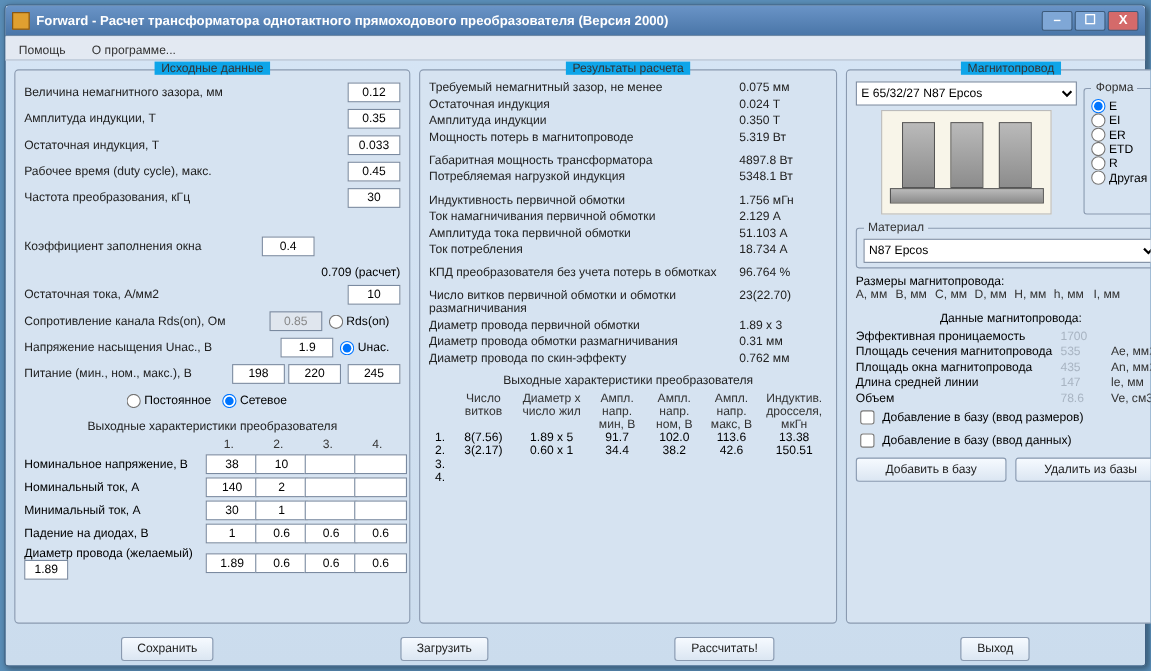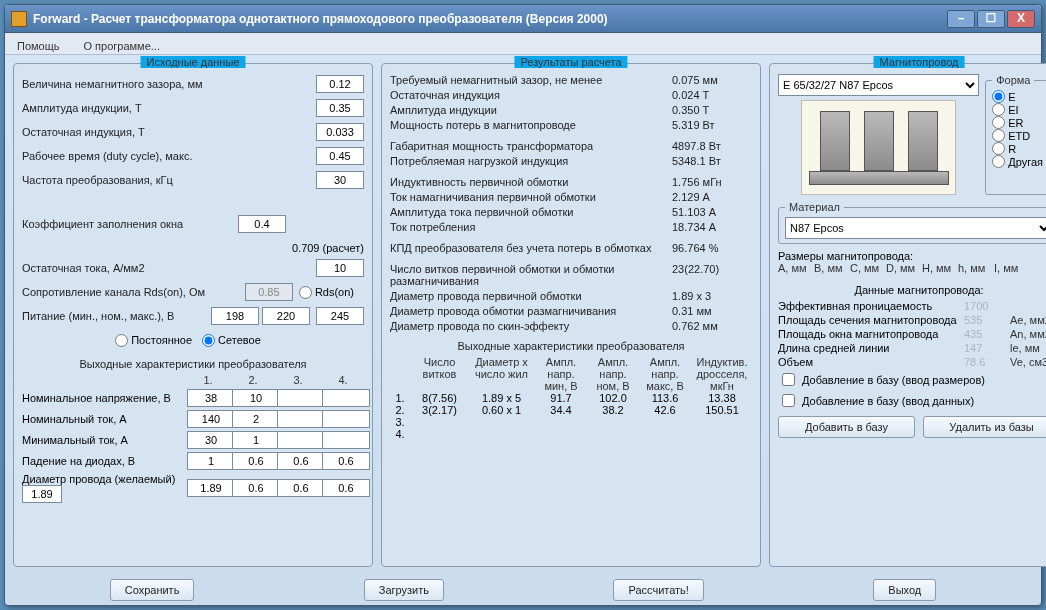--- a/index.html
+++ b/index.html
@@ -101,20 +101,28 @@
         </div>
       <div class="row">
           <span class="lbl">Сопротивление канала Rds(on), Ом</span>
           <input type="text" class="disabled" value="0.85" style="">
           <label class="radio" style="margin-left:6px;">
             <input type="radio" name="sat" style="">
             <span>Rds(on)</span>
           </label>
         </div>
       <div class="row">
+          <span class="lbl">Напряжение насыщения Uнас., В</span>
+          <input type="text" value="1.9" style="">
+          <label class="radio" style="margin-left:6px;">
+            <input type="radio" name="sat" checked="" style="">
+            <span>Uнас.</span>
+          </label>
+        </div>
+      <div class="row">
           <span class="lbl">Питание (мин., ном., макс.), В</span>
         <input type="text" value="198" style="">
         <input type="text" style="margin-left: 3px;" value="220">
         <input type="text" style="margin-left: 6px;" value="245">
       </div>
       <div class="row" style="justify-content:center;">
         <label class="radio">
             <input type="radio" name="pwr" style="">
             <span>Постоянное</span>
           </label>

